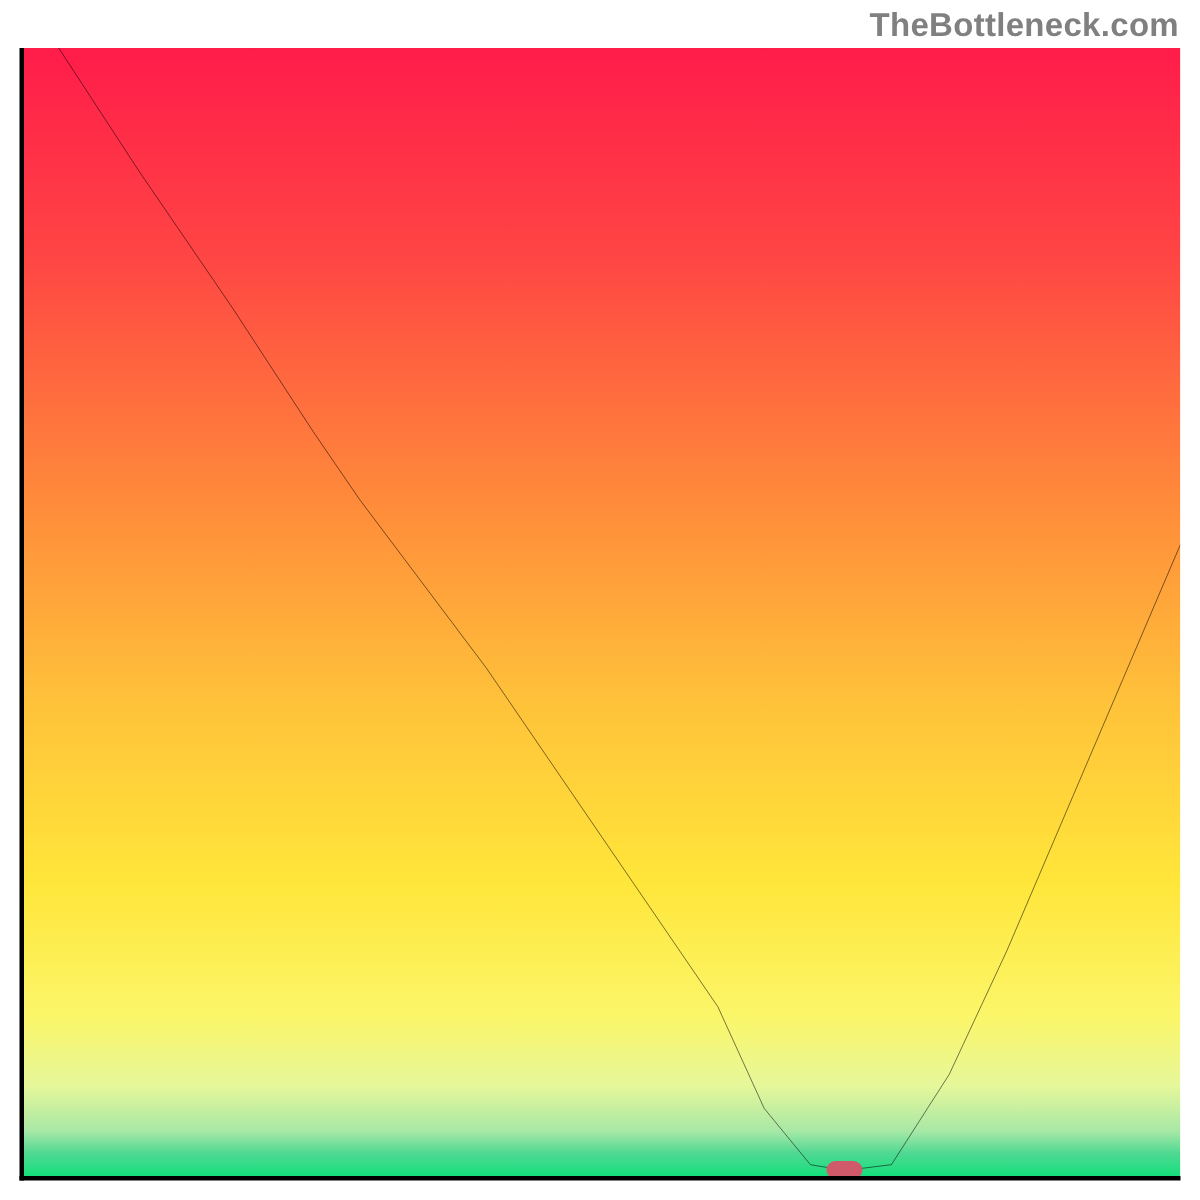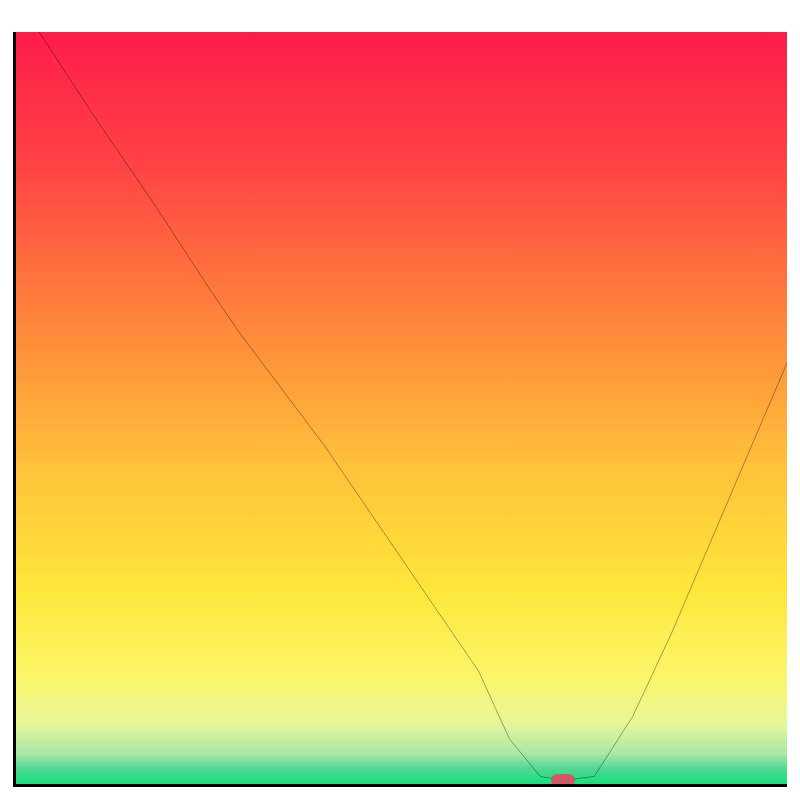--- a/index.html
+++ b/index.html
@@ -56,20 +56,21 @@
     border-radius: 6px;
     background: #d05a6a;
     transform: translate(-50%, -50%);
   }
 </style>
 </head>
 <body>
 
 <div class="container">
 
+  <div class="watermark">TheBottleneck.com</div>
 
   <div class="plot-frame">
 
     <svg class="gradient" viewBox="0 0 100 100" preserveAspectRatio="none">
       <defs>
         <linearGradient id="bg" x1="0" y1="0" x2="0" y2="1">
             <stop offset="0%" stop-color="#ff1c4a"></stop>
             <stop offset="18%" stop-color="#ff4444"></stop>
             <stop offset="40%" stop-color="#ff8a3a"></stop>
             <stop offset="58%" stop-color="#ffc23a"></stop>

